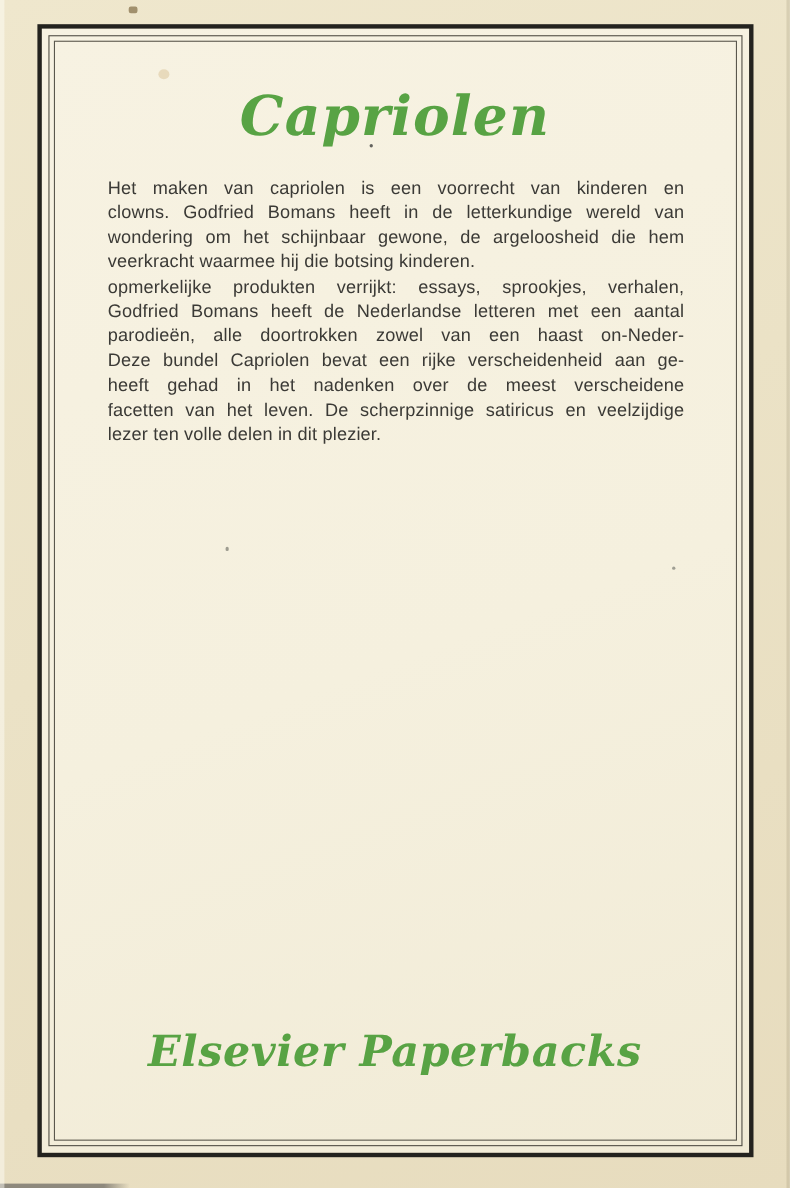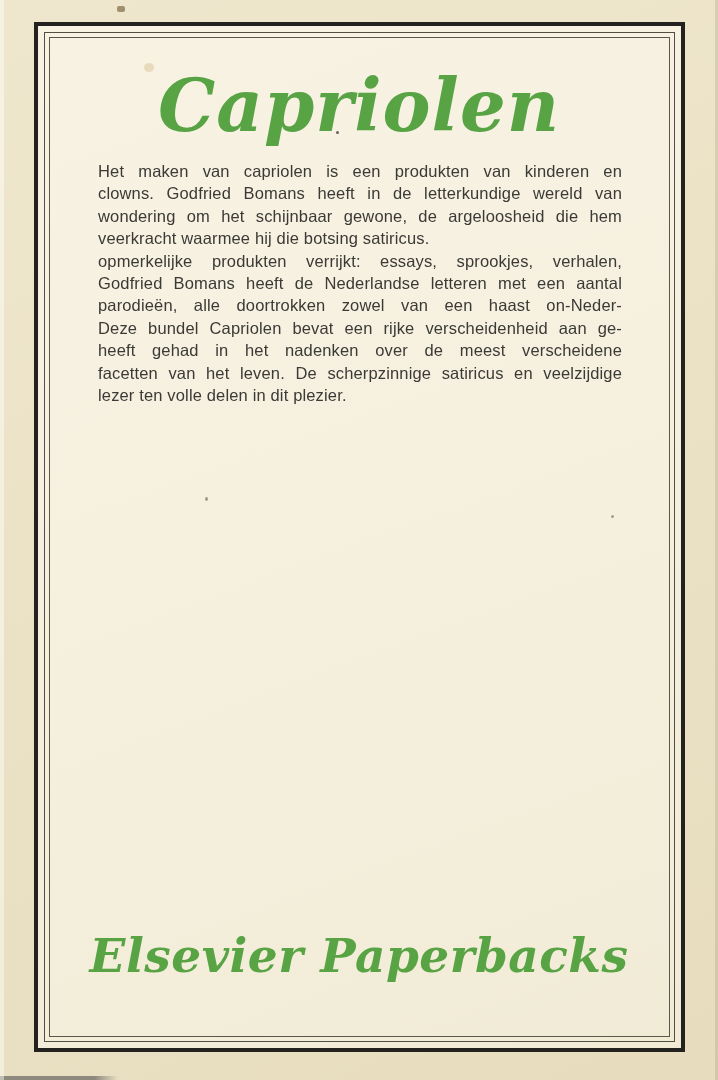--- a/index.html
+++ b/index.html
@@ -41,21 +41,21 @@
   }
   .frame.t2{
     left:49px;top:37px;right:48px;bottom:43px;
     border:1px solid #5a574d;
   }
   .title{
     position:absolute;left:0;right:0;top:76px;margin:0;
     text-align:center;
     font-family:"DejaVu Serif","Liberation Serif",serif;
     font-style:italic;font-weight:700;
-    font-size:72px;line-height:60px;
+    font-size:50px;line-height:60px;
     color:var(--accent-green,#58a344);
     letter-spacing:1px;
   }
   .blurb{
     position:absolute;left:98px;top:160px;width:524px;
     color:var(--body-text,#3b3a36);
     font-size:16.5px;
     letter-spacing:0.15px;
   }
   .bline{
@@ -66,21 +66,21 @@
   }
   .bline.pend{
     text-align:left;
     text-align-last:left;
   }
   .publisher{
     position:absolute;left:0;right:0;top:928px;
     text-align:center;
     font-family:"DejaVu Serif","Liberation Serif",serif;
     font-style:italic;font-weight:700;
-    font-size:47px;line-height:56px;
+    font-size:39px;line-height:56px;
     color:var(--accent-green,#58a344);
     letter-spacing:0.5px;
   }
   .speck{position:absolute;pointer-events:none;}
   .speck.s1{left:117px;top:6px;width:8px;height:6px;background:#8d7a55;border-radius:2px;opacity:.8;}
   .speck.s2{left:144px;top:63px;width:10px;height:9px;background:#dcc79c;border-radius:50%;opacity:.55;}
   .speck.s3{left:336px;top:131px;width:3px;height:3px;background:#63635e;border-radius:50%;}
   .speck.s4{left:611px;top:515px;width:3px;height:3px;background:#8a8a80;border-radius:50%;opacity:.8;}
   .speck.s5{left:205px;top:497px;width:3px;height:4px;background:#77776e;border-radius:50%;opacity:.7;}
   .scan-strip{
@@ -93,24 +93,24 @@
 
 <div id="page">
   <div class="paper-inner"></div>
   <div class="frame thick"></div>
   <div class="frame t1"></div>
   <div class="frame t2"></div>
 
   <h1 class="title">Capriolen</h1>
 
   <div class="blurb">
-    <div class="bline">Het maken van capriolen is een produkten van kinderen en</div>
+    <div class="bline">Het maken van capriolen is een voorrecht van kinderen en</div>
     <div class="bline">clowns. Godfried Bomans heeft in de letterkundige wereld van</div>
     <div class="bline">wondering om het schijnbaar gewone, de argeloosheid die hem</div>
-    <div class="bline pend">veerkracht waarmee hij die botsing satiricus.</div>
+    <div class="bline pend">veerkracht waarmee hij die botsing kinderen.</div>
     <div class="bline">opmerkelijke produkten verrijkt: essays, sprookjes, verhalen,</div>
     <div class="bline">Godfried Bomans heeft de Nederlandse letteren met een aantal</div>
     <div class="bline">parodieën, alle doortrokken zowel van een haast on-Neder-</div>
     <div class="bline">Deze bundel Capriolen bevat een rijke verscheidenheid aan ge-</div>
     <div class="bline">heeft gehad in het nadenken over de meest verscheidene</div>
     <div class="bline">facetten van het leven. De scherpzinnige satiricus en veelzijdige</div>
     <div class="bline pend">lezer ten volle delen in dit plezier.</div>
   </div>
 
   <div class="publisher">Elsevier Paperbacks</div>

